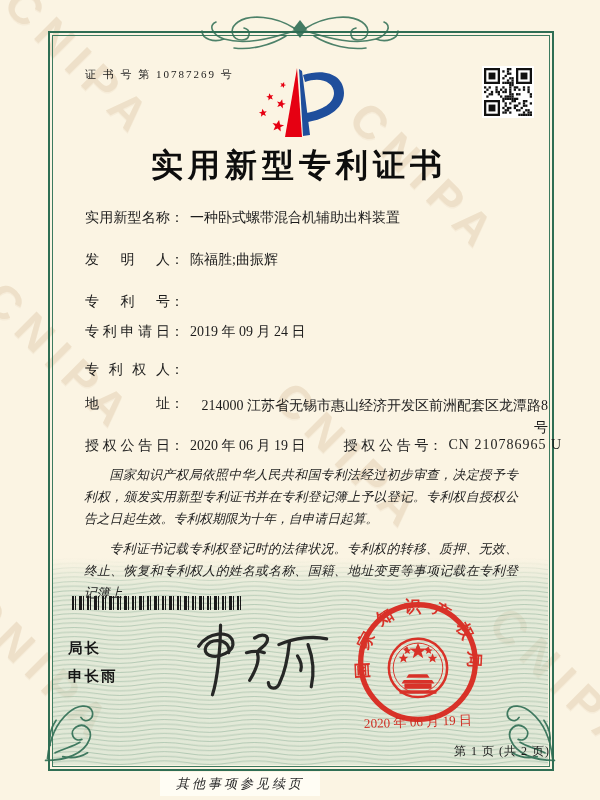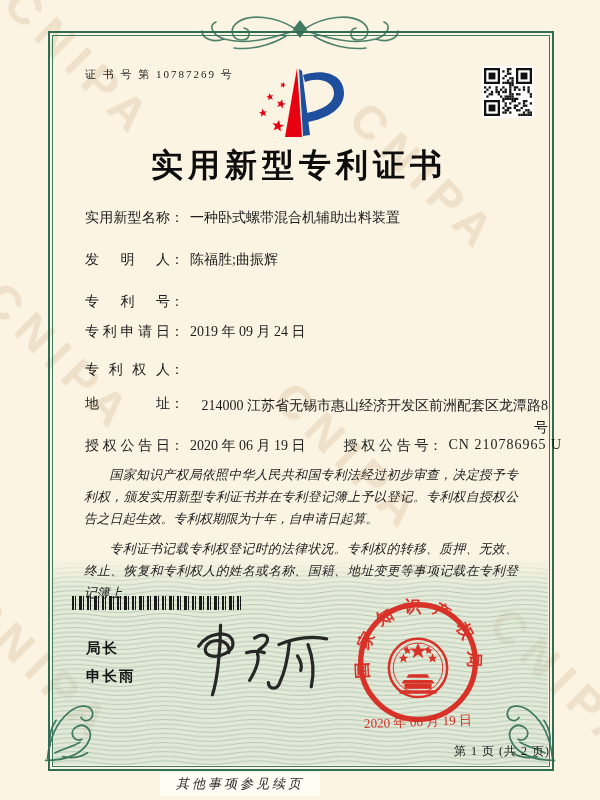--- a/index.html
+++ b/index.html
@@ -51,21 +51,21 @@
     font-size:12.8px;line-height:1.72;font-style:italic;color:#222;
     text-align:justify;
   }
   .paragraphs p{margin:8px;text-indent:2em;}
   
   .barcode{
     position:absolute;left:72px;top:596px;width:170px;height:14px;
     background:
      repeating-linear-gradient(90deg,#191919 0 2px,transparent 2px 3px,#191919 3px 4px,transparent 4px 7px,#191919 7px 10px,transparent 10px 11px,#191919 11px 12px,transparent 12px 15px);
   }
-  .officer{position:absolute;left:86px;top:639px;font-family:"Liberation Sans","DejaVu Sans",sans-serif;font-size:14.5px;font-weight:600;color:#161616;}
+  .officer{position:absolute;left:68px;top:639px;font-family:"Liberation Sans","DejaVu Sans",sans-serif;font-size:14.5px;font-weight:600;color:#161616;}
   .officer div{margin-bottom:9px;letter-spacing:2px;}
   .signature{position:absolute;left:176px;top:610px;width:162px;height:100px;}
   .seal{position:absolute;left:350px;top:594px;width:136px;height:142px;}
   .page-indicator{position:absolute;left:48px;top:743px;width:502px;text-align:right;font-size:12px;letter-spacing:1px;}
   .footer-note{
     position:absolute;left:0;top:772px;width:480px;text-align:center;
   }
   .footer-note span{
     display:inline-block;background:#fffdf4;padding:3px 16px;
     font-size:13px;font-style:italic;letter-spacing:3px;color:#2a2a2a;

